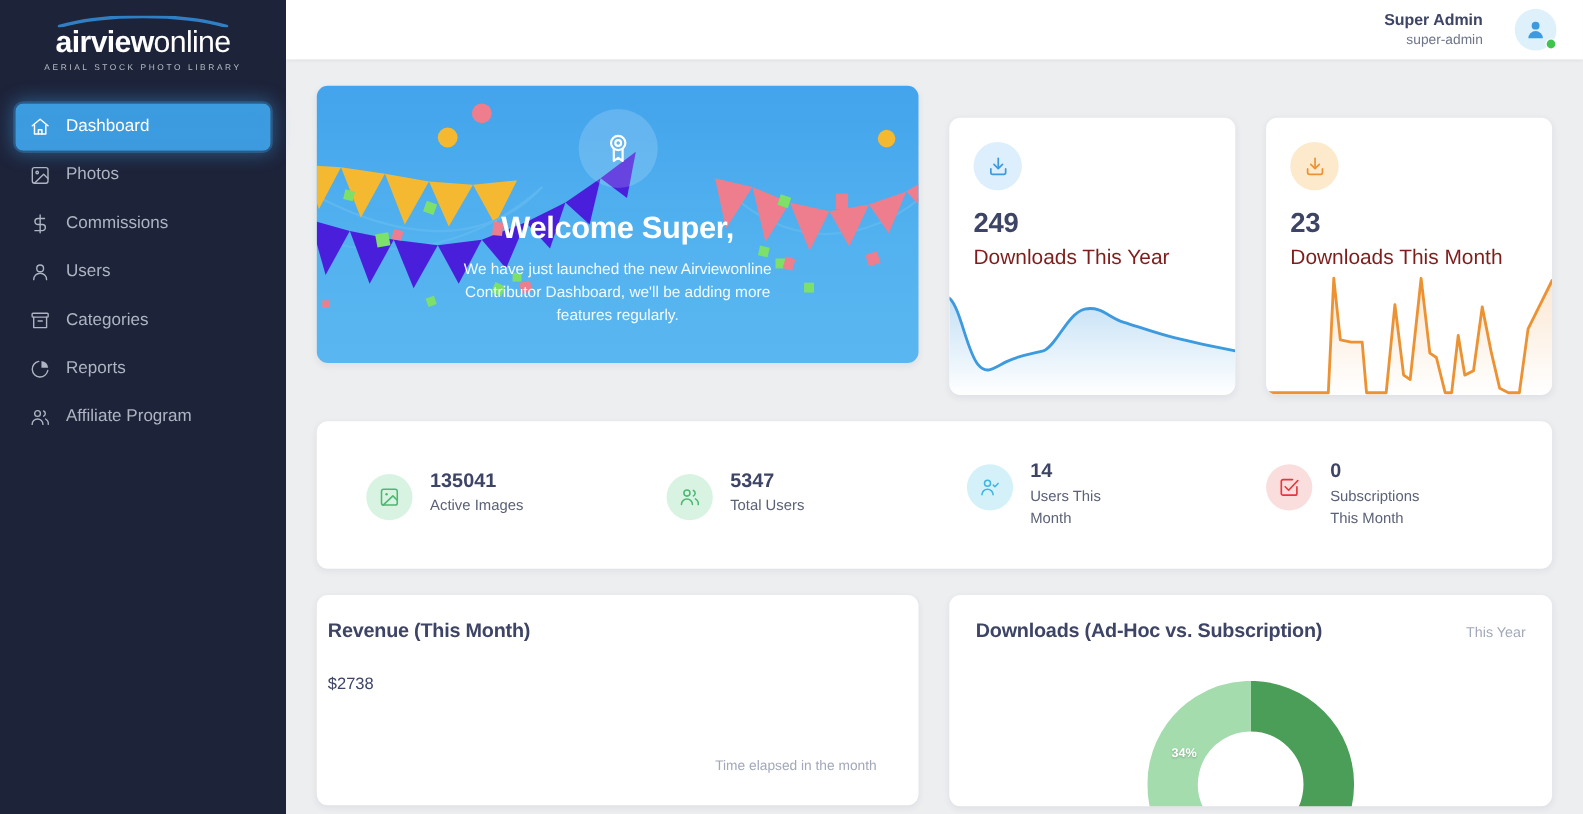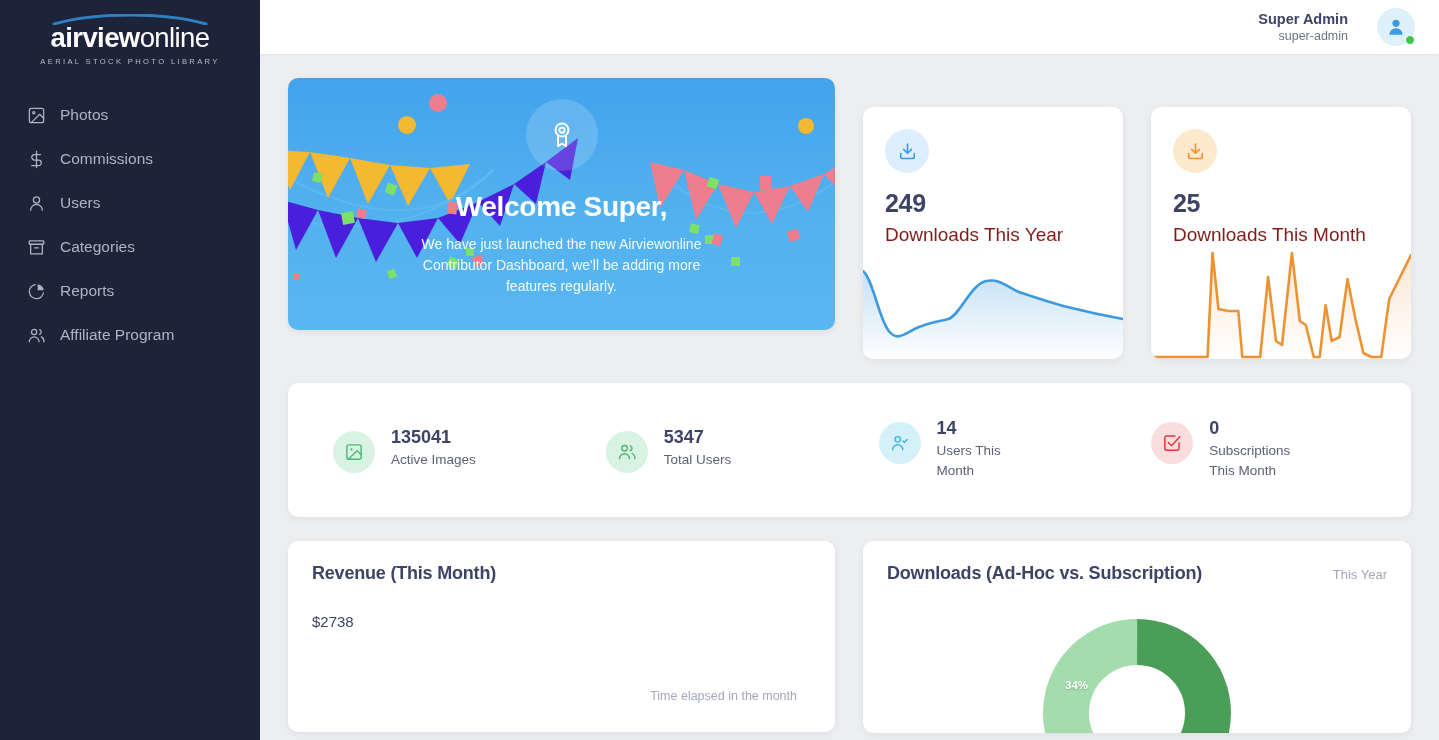--- a/index.html
+++ b/index.html
@@ -137,21 +137,21 @@
   .stat .sic {
     width: 42px; height: 42px; border-radius: 50%;
     display: flex; align-items: center; justify-content: center; flex: 0 0 42px;
     margin-top: 4px;
   }
   .stat .num { font-size: 18px; font-weight: 700; color: #3d4465; line-height: 1.15; }
   .stat .cap { font-size: 13.5px; color: #5b6176; line-height: 1.5; margin-top: 2px; max-width: 92px; }
 
   
   .lower { margin-top: 24px; display: flex; gap: 28px; }
-  .revenue { flex: 0 0 547px; height: 191px; padding: 22px 24px; position: relative; }
+  .revenue { flex: 0 0 547px; height: 191px; padding: 22px 10px; position: relative; }
   .card-title { font-size: 18px; font-weight: 700; color: #3d4465; letter-spacing: -.2px; }
   .revenue .amount { font-size: 15px; color: #3d4465; margin-top: 29px; }
   .gauge { position: absolute; right: 86px; top: 26px; width: 120px; height: 120px; }
   .gauge .pct {
     position: absolute; inset: 0; display: flex; align-items: center; justify-content: center;
     font-size: 19px; font-weight: 700; color: #3d4465;
   }
   .gauge-cap {
     position: absolute; right: 38px; top: 148px;
     font-size: 12.5px; color: #a3a8ba;
@@ -188,20 +188,30 @@
         </svg>
       </div>
       <div class="logo-main">
         <span class="bold">airview</span><span class="light">online</span>
       </div>
       <div class="logo-sub">AERIAL STOCK PHOTO LIBRARY</div>
     </div>
 
     <nav class="nav">
 
+      <div class="nav-item active">
+        <span class="nav-ico">
+          <svg width="19" height="19" viewBox="0 0 24 24" fill="none" stroke="#ffffff" stroke-width="1.7" stroke-linecap="round" stroke-linejoin="round">
+            <path d="M3 10.5 12 3l9 7.5"></path>
+              <path d="M5.5 9.8V20h13V9.8"></path>
+              <path d="M10 20v-5h4v5"></path>
+          </svg>
+        </span>
+        <span>Dashboard</span>
+      </div>
 
       <div class="nav-item">
         <span class="nav-ico">
           <svg width="19" height="19" viewBox="0 0 24 24" fill="none" stroke="#aeb4c2" stroke-width="1.6" stroke-linecap="round" stroke-linejoin="round">
             <rect x="3" y="3" width="18" height="18" rx="2.5"></rect>
               <circle cx="8.6" cy="8.6" r="1.4"></circle>
               <path d="M21 15.5 16 10.5 5.5 21"></path>
           </svg>
         </span>
         <span>Photos</span>
@@ -370,21 +380,21 @@
         </section>
 
         <section class="card mini">
           <div class="ic" style="background:#fdeacd">
             <svg width="21" height="21" viewBox="0 0 24 24" fill="none" stroke="#ed9233" stroke-width="1.8" stroke-linecap="round" stroke-linejoin="round">
               <path d="M12 3.5v10"></path>
                 <path d="M7.6 9.6 12 14l4.4-4.4"></path>
                 <path d="M4.3 14.4v3.6a2 2 0 0 0 2 2h11.4a2 2 0 0 0 2-2v-3.6"></path>
             </svg>
           </div>
-          <div class="big">25</div>
+          <div class="big">23</div>
           <div class="lbl">Downloads This Month</div>
           <div class="spark">
             <svg viewBox="0 0 262 110" preserveAspectRatio="none">
               <defs>
                 <linearGradient id="gorg" x1="0" y1="0" x2="0" y2="1">
                   <stop offset="0%" stop-color="#ed9233" stop-opacity=".22"></stop>
                   <stop offset="100%" stop-color="#ed9233" stop-opacity="0"></stop>
                 </linearGradient>
               </defs>
               <path d="M0 108 L50 108 L57 108 L62 4 L68 60 L78 62 L88 62 L92 108 L98 108 L110 108 L118 28 L126 92 L132 96 L142 4 L150 72 L156 76 L164 108 L170 108 L176 56 L182 92 L190 88 L198 30 L206 70 L214 104 L222 108 L232 108 L240 50 L250 30 L262 6 L262 110 L0 110 Z" fill="url(#gorg)"></path>

